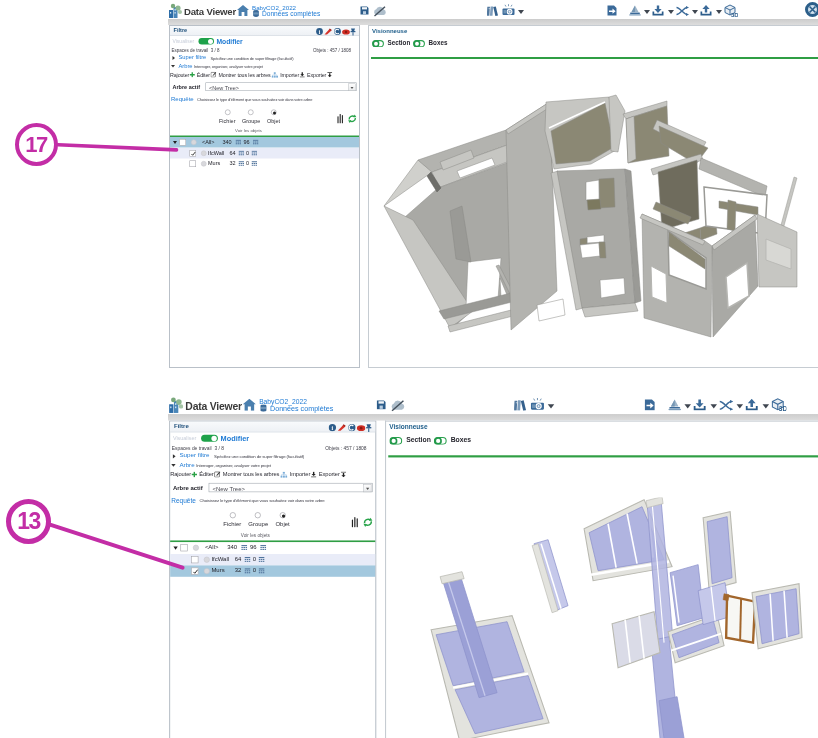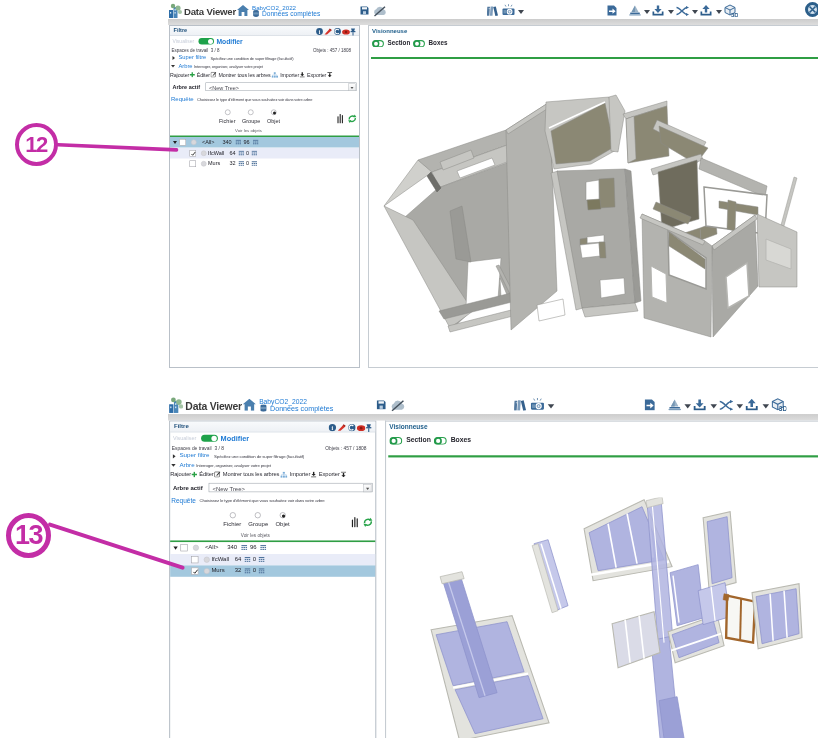--- a/index.html
+++ b/index.html
@@ -736,20 +736,20 @@
         <line x1="291.2" y1="93.2" x2="290.3" y2="131.9" stroke="#a2662c" stroke-width="1.8"></line>
         <polygon points="275.5,88.6 280.1,89.5 279.2,95.0 274.6,94.1" fill="#a2662c" stroke="#a2662c" stroke-width="0.5" fill-opacity="1"></polygon>
         <polygon points="301.3,87.6 344.6,79.4 347.4,129.1 306.9,139.3" fill="#e3e3de" stroke="#b9b9b1" stroke-width="1" fill-opacity="1"></polygon>
         <polygon points="305.0,91.3 341.9,84.0 344.6,125.4 310.5,134.7" fill="#b0b4e0" stroke="#8e92cc" stroke-width="0.7" fill-opacity="1"></polygon>
         <line x1="317.9" y1="88.6" x2="320.7" y2="131.9" stroke="#fff" stroke-width="1.4"></line>
         <line x1="330.8" y1="85.8" x2="333.6" y2="129.1" stroke="#fff" stroke-width="1.4"></line>
       </svg>
 </div>
 </div>
 
-<div class="co" style="left:14.5px;top:123.2px;width:43px;height:43px;border-width:4.5px;font-size:22px">12</div>
+<div class="co" style="left:14.5px;top:123.2px;width:43px;height:43px;border-width:4.5px;font-size:22px">17</div>
 <svg class="abs" style="left:0;top:0;z-index:4" width="220" height="180" viewBox="0 0 220 180">
     <line x1="58" y1="144.7" x2="176.5" y2="149.9" stroke="#c32da6" stroke-width="3.6" stroke-linecap="round"></line>
   </svg>
-<div class="co" style="left:6px;top:513px;width:45px;height:45px;border-width:5px;font-size:27px">13</div>
+<div class="co" style="left:6px;top:499px;width:45px;height:45px;border-width:5px;font-size:23px">13</div>
 <svg class="abs" style="left:0;top:440px;z-index:4" width="220" height="180" viewBox="0 0 220 180">
     <line x1="50" y1="84.6" x2="182.6" y2="127.6" stroke="#c32da6" stroke-width="4" stroke-linecap="round"></line>
   </svg>
 
 </body></html>

